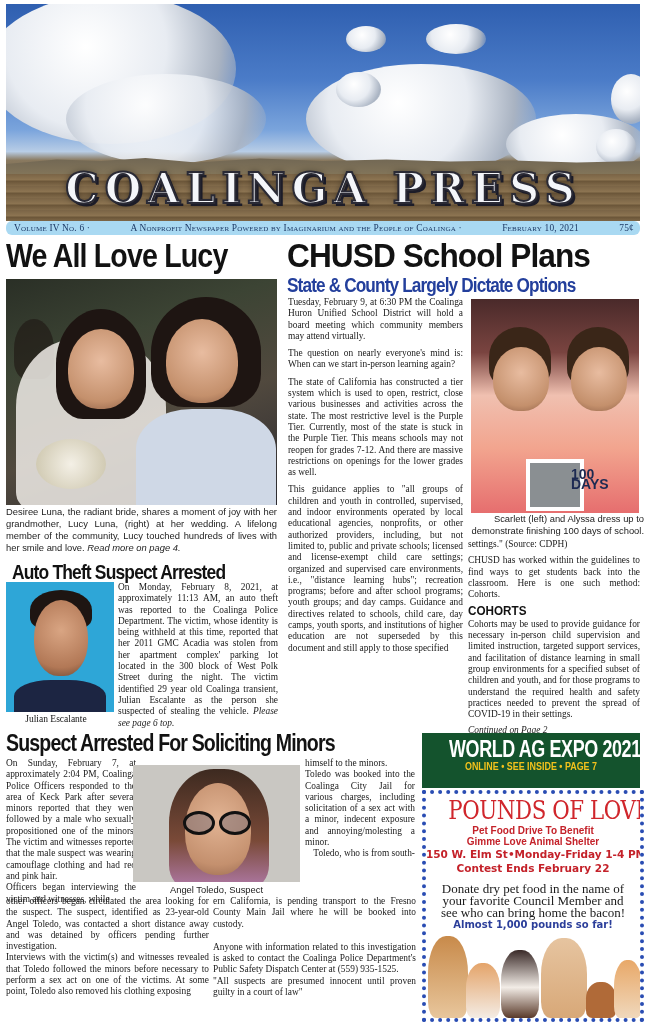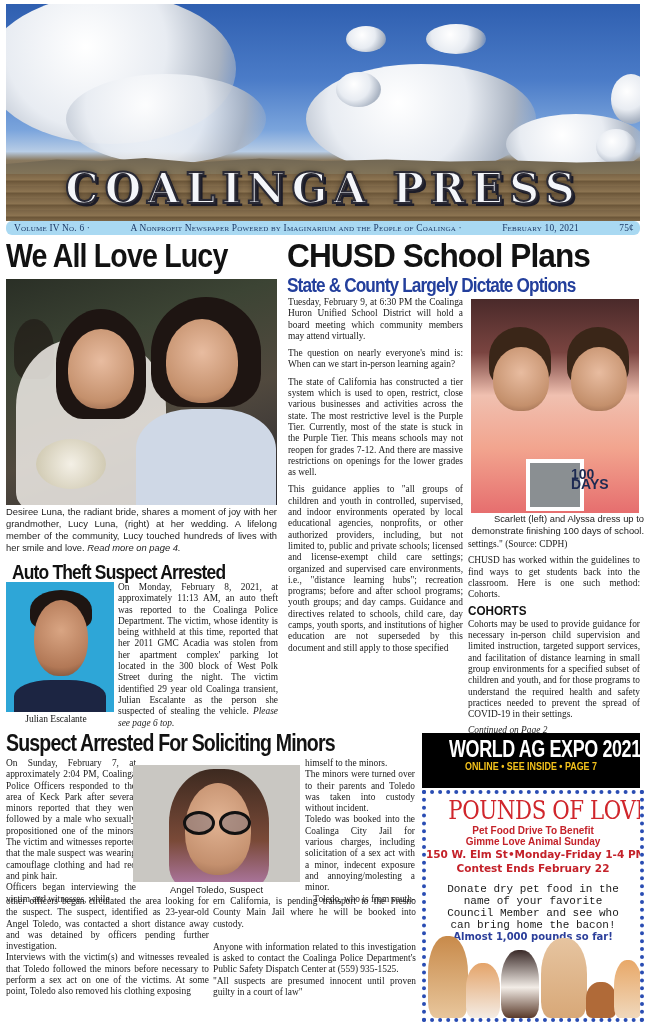--- a/index.html
+++ b/index.html
@@ -57,29 +57,29 @@
 
   #h-soliciting { left: 6px; top: 730px; font-size: 23px; transform: scaleX(0.85); }
   #sol-col1 { left: 6px; top: 758px; width: 130px; }
   #photo-angel { left: 133px; top: 765px; width: 167px; height: 117px; background: #c9c7c2; }
   #cap-angel { left: 133px; top: 884px; width: 167px; text-align: center; }
   #sol-col2 { left: 305px; top: 758px; width: 110px; }
   #sol-wide1 { left: 6px; top: 896px; width: 203px; }
   #sol-wide2 { left: 213px; top: 896px; width: 203px; }
 
   
-  #ad-expo { left: 422px; top: 733px; width: 218px; height: 55px; background: #000000; text-align: center; }
+  #ad-expo { left: 422px; top: 733px; width: 218px; height: 55px; background: #14532d; text-align: center; }
   #ad-expo-title { font-family: "Liberation Sans", sans-serif; font-weight: bold; color: #fff; font-size: 23px; letter-spacing: -0.5px; display: inline-block; transform: scaleX(0.78); margin-top: 3px; white-space: nowrap; }
   #ad-expo-sub { font-family: "Liberation Sans", sans-serif; font-weight: bold; color: #f3c21c; font-size: 10.5px; transform: scaleX(0.85); display: block; margin-top: -3px; white-space: nowrap; }
 
   #ad-pounds { left: 422px; top: 790px; width: 222px; height: 232px; border: 4px dotted #2a4db3; background: #fff; text-align: center; overflow: hidden; }
   #pounds-title { font-family: "DejaVu Serif", serif; color: #d0262c; font-size: 26px; letter-spacing: -0.5px; margin-top: 1px; display: inline-block; transform: scaleX(0.82); white-space: nowrap; }
   .pounds-red { font-family: "Liberation Sans", sans-serif; font-weight: bold; color: #c4222a; font-size: 10px; line-height: 11px; }
   .pounds-redbig { font-family: "DejaVu Sans", sans-serif; font-weight: bold; color: #c4222a; font-size: 10.5px; line-height: 14px; white-space: nowrap; }
-  .pounds-black { font-family: Liberation Mono, monospace; color: #1a1a1a; font-size: 11px; line-height: 12px; }
+  .pounds-black { font-family: Liberation Serif, serif; color: #1a1a1a; font-size: 13px; line-height: 12px; }
   .pounds-blue { font-family: "DejaVu Sans", sans-serif; color: #2b3e9a; font-size: 10px; line-height: 12px; font-weight: bold; }
   #pets { position: absolute; left: 0; bottom: 0; width: 214px; height: 85px; }
   .pet { position: absolute; bottom: 0; border-radius: 45% 45% 20% 20%; }
 </style>
 </head>
 <body>
 
 <div id="masthead" class="abs">
   <div class="cloud" style="left:-20px;top:-10px;width:250px;height:150px;"></div>
   <div class="cloud" style="left:60px;top:70px;width:200px;height:90px;opacity:0.9;"></div>
@@ -163,21 +163,20 @@
 </div>
 <div id="photo-angel" class="abs photo">
   <div class="hair" style="left:36px;top:4px;width:100px;height:120px;background:linear-gradient(180deg,#3d2a20,#7a4a38 60%,#b07aa8);border-radius:45% 45% 20% 20%;"></div>
   <div class="face" style="left:52px;top:18px;width:66px;height:92px;background:radial-gradient(circle at 50% 40%,#e2b494,#c4906e 70%,#9a6a50);"></div>
   <div class="abs" style="left:50px;top:46px;width:32px;height:24px;border:3px solid #111;border-radius:50%;background:rgba(120,110,120,0.5);"></div>
   <div class="abs" style="left:86px;top:46px;width:32px;height:24px;border:3px solid #111;border-radius:50%;background:rgba(120,110,120,0.5);"></div>
 </div>
 <div id="cap-angel" class="abs caption-sans">Angel Toledo, Suspect</div>
 <div id="sol-col2" class="abs body-text">
   <p style="margin-bottom:0">himself to the minors.</p>
-  <p style="margin-bottom:0">The minors were turned over to their parents and Toledo was taken into custody without incident.</p>
   <p style="margin-bottom:0">Toledo was booked into the Coalinga City Jail for various charges, including solicitation of a sex act with a minor, indecent exposure and annoying/molesting a minor.</p>
   <p style="margin-bottom:0;text-align:right">Toledo, who is from south-</p>
 </div>
 <div id="sol-wide1" class="abs body-text">
   <p style="margin-bottom:0">other officers began circulated the area looking for the suspect. The suspect, identified as 23-year-old Angel Toledo, was contacted a short distance away and was detained by officers pending further investigation.</p>
   <p style="margin-bottom:0">Interviews with the victim(s) and witnesses revealed that Toledo followed the minors before necessary to perform a sex act on one of the victims. At some point, Toledo also removed his clothing exposing</p>
 </div>
 <div id="sol-wide2" class="abs body-text">
   <p style="margin-bottom:12px">ern California, is pending transport to the Fresno County Main Jail where he will be booked into custody.</p>
   <p style="margin-bottom:0">Anyone with information related to this investigation is asked to contact the Coalinga Police Department's Public Safety Dispatch Center at (559) 935-1525.</p>
@@ -185,21 +184,21 @@
 </div>
 
 <div id="ad-expo" class="abs">
   <div id="ad-expo-title">WORLD AG EXPO 2021</div>
   <span id="ad-expo-sub">ONLINE • SEE INSIDE • PAGE 7</span>
 </div>
 
 <div id="ad-pounds" class="abs">
   <div id="pounds-title">POUNDS OF LOVE</div>
   <div class="pounds-red">Pet Food Drive To Benefit</div>
-  <div class="pounds-red">Gimme Love Animal Sunday</div>
+  <div class="pounds-red">Gimme Love Animal Shelter</div>
   <div class="pounds-redbig">150 W. Elm St•Monday-Friday 1-4 PM</div>
   <div class="pounds-redbig" style="margin-bottom:8px">Contest Ends February 22</div>
   <div class="pounds-black" style="padding:0 12px">Donate dry pet food in the name of your favorite Council Member and see who can bring home the bacon!</div>
   <div class="pounds-blue">Almost 1,000 pounds so far!</div>
   <div id="pets">
     <div class="pet" style="left:2px;width:40px;height:82px;background:linear-gradient(180deg,#c88a4a,#e8c69c);"></div>
     <div class="pet" style="left:40px;width:34px;height:55px;background:linear-gradient(180deg,#e4a46a,#f4ece4);"></div>
     <div class="pet" style="left:75px;width:38px;height:68px;background:linear-gradient(180deg,#3a2a28,#f2ece6 55%,#5a3a2a);"></div>
     <div class="pet" style="left:115px;width:46px;height:80px;background:linear-gradient(180deg,#e6c4a0,#d8a878);"></div>
     <div class="pet" style="left:160px;width:30px;height:36px;background:#b06a38;"></div>

